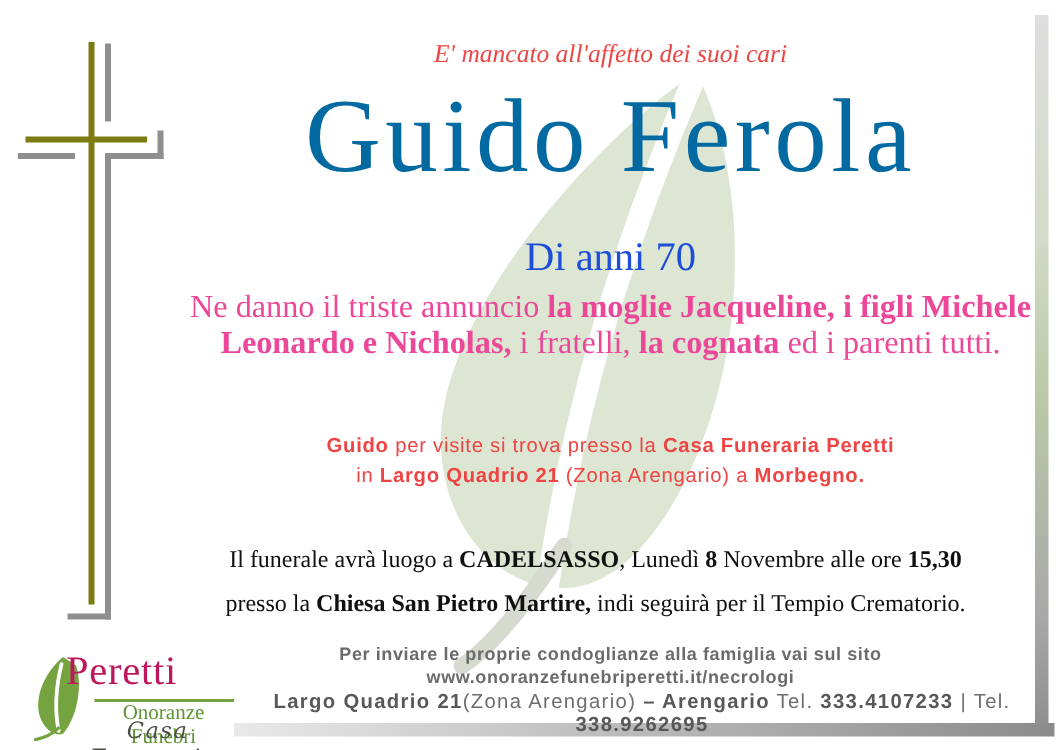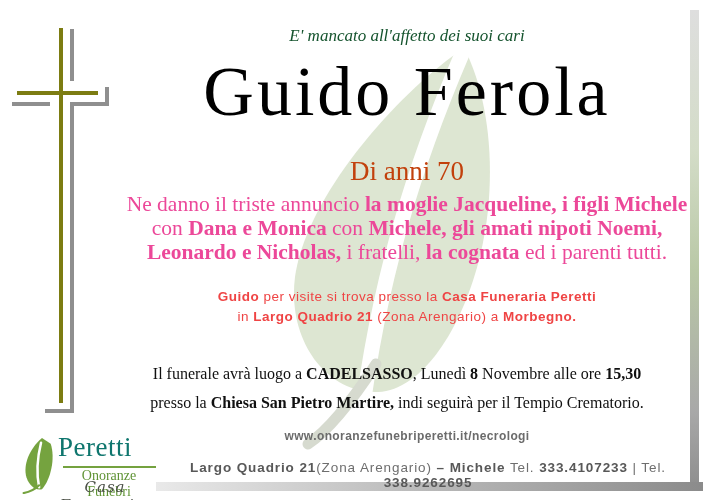--- a/index.html
+++ b/index.html
@@ -19,43 +19,43 @@
   .olh{left:17px;top:91px;width:81px;height:4px;}
   .gtv{left:70px;top:29px;width:4px;height:52px;}
   .glh{left:12px;top:102px;width:38px;height:4px;}
   .grh{left:70px;top:102px;width:39px;height:4px;}
   .grt{left:105px;top:87px;width:4px;height:19px;}
   .gmv{left:70px;top:102px;width:4px;height:311px;}
   .gft{left:45px;top:409px;width:29px;height:4px;}
 
   
   .tx{position:absolute;left:118px;width:578px;text-align:center;z-index:2;}
-  .intro{top:26px;font-style:italic;font-size:17px;color:#14532d;}
-  .title{top:55px;font-size:70px;letter-spacing:3px;color:#000000;line-height:1.05;}
-  .subtitle{top:156px;font-size:27px;color:#c2410c;}
+  .intro{top:26px;font-style:italic;font-size:17px;color:#ef4444;}
+  .title{top:55px;font-size:70px;letter-spacing:3px;color:#0369a1;line-height:1.05;}
+  .subtitle{top:156px;font-size:27px;color:#1d4ed8;}
   .annc{top:192px;font-size:21.5px;line-height:24px;color:#ec4899;}
   .visits{top:287px;font-family:"Liberation Sans",sans-serif;font-size:13.5px;
           line-height:19.5px;letter-spacing:.5px;color:#ef4444;}
   .funeral{top:360px;left:108px;font-size:16px;line-height:28.5px;color:#101010;}
   .cond{top:429px;font-family:"Liberation Sans",sans-serif;font-weight:bold;
         font-size:12px;line-height:14.5px;letter-spacing:.4px;color:#6b6b6b;}
   .footer{top:460px;left:150px;width:556px;font-family:"Liberation Sans",sans-serif;
           font-size:13.5px;letter-spacing:.9px;color:#6e6e6e;}
   .footer .b{color:#585858;}
 
   
   .bar-right{position:absolute;left:690px;top:10px;width:9px;height:473px;z-index:1;
     background:linear-gradient(to bottom,#dedede 0%,#d3dcc7 30%,#b9c8a6 55%,#a8a8a8 85%,#8f8f8f 100%);}
   .bar-bottom{position:absolute;left:156px;top:482px;width:547px;height:9px;z-index:1;
     background:linear-gradient(to right,#e9e9e9 0%,#bdbdbd 45%,#8b8b8b 100%);}
 
   
   .logo{position:absolute;left:20px;top:434px;width:140px;height:62px;z-index:2;}
   .logo-leaf{position:absolute;left:0;top:2px;width:44px;height:58px;}
-  .logo-name{position:absolute;left:38px;top:-2px;font-size:27px;color:#0f766e;
+  .logo-name{position:absolute;left:24px;top:-2px;font-size:27px;color:#be185d;
              font-family:"Liberation Serif",serif;letter-spacing:.5px;}
   .logo-rule{position:absolute;left:43px;top:32px;width:93px;height:2px;background:#74a23f;}
   .logo-sub{position:absolute;left:40px;top:34px;width:98px;text-align:center;
             font-size:14px;color:#5f9334;font-family:"Liberation Serif",serif;}
   .logo-tag{position:absolute;left:30px;top:44px;width:110px;text-align:center;
             font-style:italic;font-size:15px;color:#4a4f46;letter-spacing:1px;
             font-family:"DejaVu Serif",serif;}
 </style>
 </head>
 <body>
@@ -81,39 +81,39 @@
 
   <div class="bar-right"></div>
   <div class="bar-bottom"></div>
 
   <div class="tx intro">E' mancato all'affetto dei suoi cari</div>
   <div class="tx title">Guido Ferola</div>
   <div class="tx subtitle">Di anni 70</div>
 
   <div class="tx annc">
     <div><span>Ne danno il triste annuncio </span><span class="b">la moglie Jacqueline, i figli Michele</span></div>
-    <div><span>con </span><span class="b">Dana e Monica</span><span> con </span><span class="b">Michele, gli amati nipoti Noemi,</span></div>
     <div><span class="b">Leonardo e Nicholas,</span><span> i fratelli, </span><span class="b">la cognata</span><span> ed i parenti tutti.</span></div>
   </div>
 
   <div class="tx visits">
     <div><span class="b">Guido</span><span> per visite si trova presso la </span><span class="b">Casa Funeraria Peretti</span></div>
     <div><span>in </span><span class="b">Largo Quadrio 21</span><span> (Zona Arengario) a </span><span class="b">Morbegno.</span></div>
   </div>
 
   <div class="tx funeral">
     <div><span>Il funerale avrà luogo a </span><span class="b">CADELSASSO</span><span>, Lunedì </span><span class="b">8</span><span> Novembre alle ore </span><span class="b">15,30</span></div>
     <div><span>presso la </span><span class="b">Chiesa San Pietro Martire,</span><span> indi seguirà per il Tempio Crematorio.</span></div>
   </div>
 
   <div class="tx cond">
+    <div>Per inviare le proprie condoglianze alla famiglia vai sul sito</div>
     <div>www.onoranzefunebriperetti.it/necrologi</div>
   </div>
 
-  <div class="tx footer"><span class="b">Largo Quadrio 21</span><span>(Zona Arengario) </span><span class="b">– Michele</span><span> Tel. </span><span class="b">333.4107233</span><span> | Tel. </span><span class="b">338.9262695</span></div>
+  <div class="tx footer"><span class="b">Largo Quadrio 21</span><span>(Zona Arengario) </span><span class="b">– Arengario</span><span> Tel. </span><span class="b">333.4107233</span><span> | Tel. </span><span class="b">338.9262695</span></div>
 
   <div class="logo">
     <svg class="logo-leaf" viewBox="0 0 44 60" aria-hidden="true">
       <path d="M22,2 C9,13 2,30 6,43 C9,52 16,57 22,55 C31,45 36,23 31,8 Z" fill="#75a33f"></path>
       <path d="M21,7 C17,23 16,38 19,53" stroke="#ffffff" stroke-width="2.6" fill="none" stroke-linecap="round"></path>
       <path d="M19,51 C14,56 9,58 3,59" stroke="#75a33f" stroke-width="2.2" fill="none" stroke-linecap="round"></path>
     </svg>
     <div class="logo-name">Peretti</div>
     <div class="logo-rule"></div>
     <div class="logo-sub">Onoranze Funebri</div>

